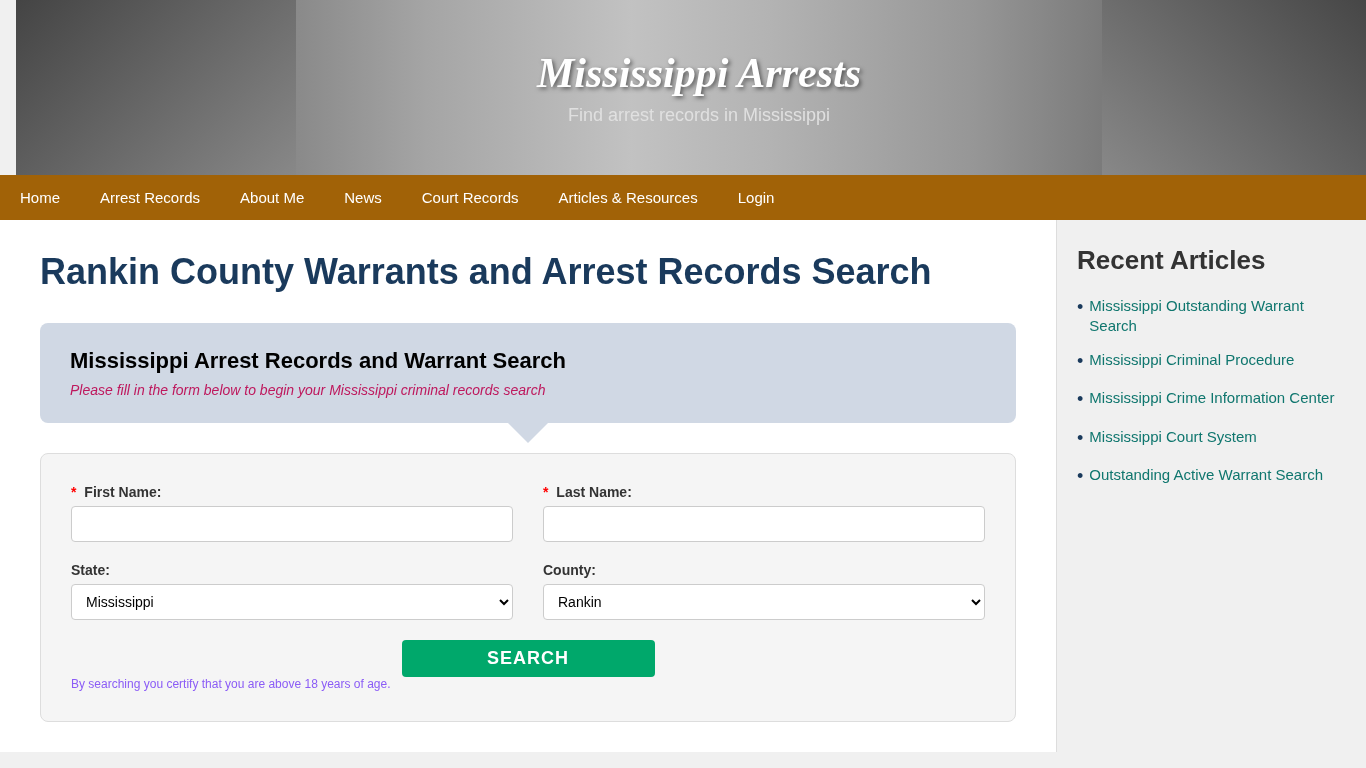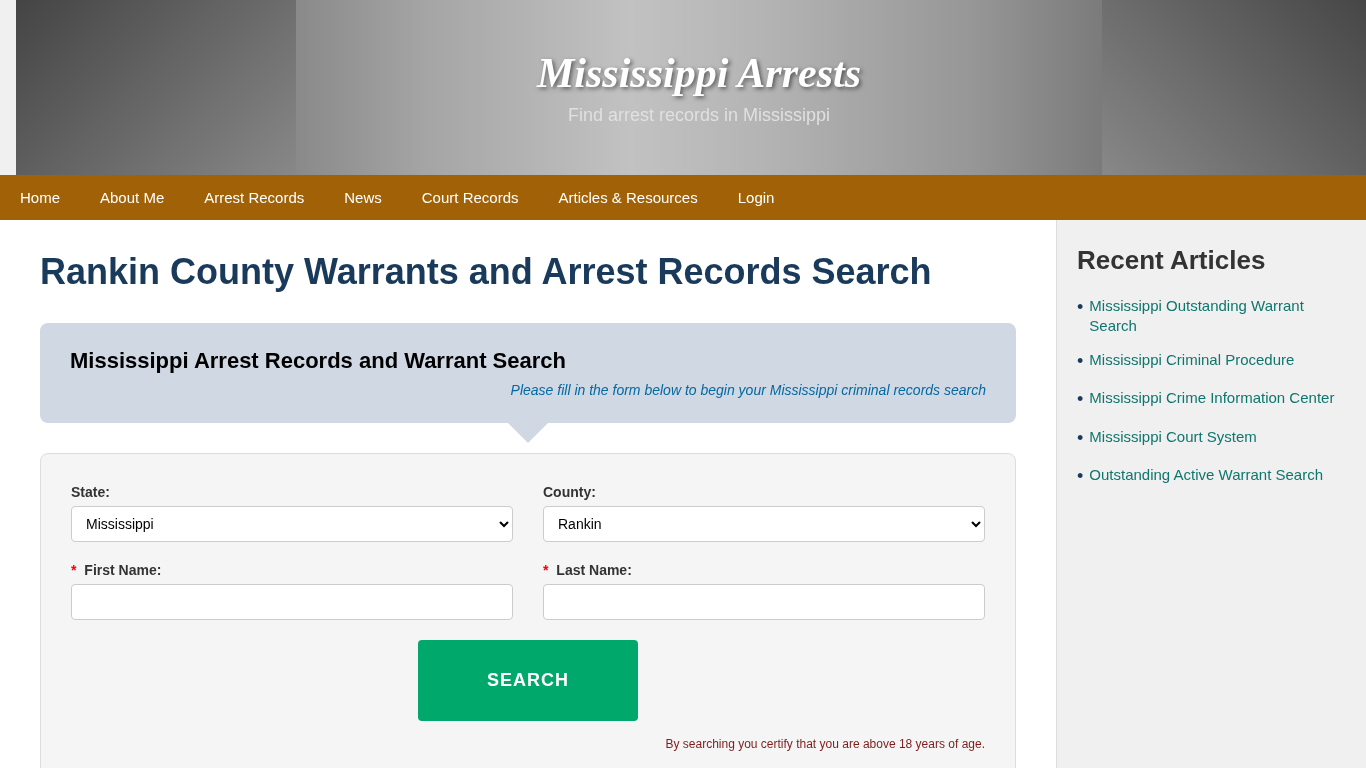--- a/index.html
+++ b/index.html
@@ -111,23 +111,22 @@
       position: relative;
     }
     .search-box-title {
       font-size: 22px;
       font-weight: bold;
       color: #000000;
       margin-bottom: 8px;
     }
     .search-box-subtitle {
       font-style: italic;
-      color: #0369a1;
+      color: #be185d;
       font-size: 14px;
-      text-align: right;
     }
 
     
     .search-box::after {
       content: '';
       position: absolute;
       bottom: -20px;
       left: 50%;
       transform: translateX(-50%);
       width: 0;
@@ -178,38 +177,38 @@
       padding: 8px 10px;
       border: 1px solid #ccc;
       border-radius: 4px;
       font-size: 14px;
       background: white;
       height: 36px;
       appearance: auto;
     }
     .search-btn {
       display: block;
-      width: 220px;
+      width: 253px;
       margin: 20px auto 0;
-      padding: 30px;
+      padding: 8px;
       background: #00a86b;
       color: white;
       font-size: 18px;
       font-weight: bold;
       border: none;
       border-radius: 4px;
       cursor: pointer;
       letter-spacing: 1px;
       text-align: center;
     }
     .form-disclaimer {
-      text-align: right;
+      text-align: left;
       font-size: 12px;
-      color: #7f1d1d;
-      margin-top: 16px;
+      color: #8b5cf6;
+      margin-top: 0;
     }
 
     
     .sidebar {
       width: 310px;
       background: #f0f0f0;
       padding: 25px 20px;
       border-left: 1px solid #ddd;
     }
     .sidebar-title {
@@ -253,24 +252,24 @@
     <div class="header-subtitle">Find arrest records in Mississippi</div>
   </div>
 </div>
 
 <nav>
   <ul>
     <li>
         <a href="#">Home</a>
       </li>
     <li>
+        <a href="#">Arrest Records</a>
+      </li>
+    <li>
         <a href="#">About Me</a>
-      </li>
-    <li>
-        <a href="#">Arrest Records</a>
       </li>
     <li>
         <a href="#">News</a>
       </li>
     <li>
         <a href="#">Court Records</a>
       </li>
     <li>
         <a href="#">Articles &amp; Resources</a>
       </li>
@@ -284,53 +283,53 @@
 
   <div class="content-area">
     <h1 class="page-title">Rankin County Warrants and Arrest Records Search</h1>
 
     <div class="search-box">
       <div class="search-box-title">Mississippi Arrest Records and Warrant Search</div>
       <div class="search-box-subtitle">Please fill in the form below to begin your Mississippi criminal records search</div>
     </div>
 
     <div class="form-container">
-
-      <div class="form-row">
-        <div class="form-group">
-          <label class="form-label">State:</label>
-          <select class="form-select">
-            <option>Mississippi</option>
-          </select>
-        </div>
-        <div class="form-group">
-          <label class="form-label">County:</label>
-          <select class="form-select">
-            <option>Rankin</option>
-          </select>
-        </div>
-      </div>
 
       <div class="form-row">
         <div class="form-group">
           <label class="form-label">
             <span class="required-star">*</span>
             <span>First Name:</span>
           </label>
           <input type="text" class="form-input" style="">
         </div>
         <div class="form-group">
           <label class="form-label">
             <span class="required-star">*</span>
             <span>Last Name:</span>
           </label>
           <input type="text" class="form-input" style="">
         </div>
       </div>
 
+      <div class="form-row">
+        <div class="form-group">
+          <label class="form-label">State:</label>
+          <select class="form-select">
+            <option>Mississippi</option>
+          </select>
+        </div>
+        <div class="form-group">
+          <label class="form-label">County:</label>
+          <select class="form-select">
+            <option>Rankin</option>
+          </select>
+        </div>
+      </div>
+
       <button class="search-btn">SEARCH</button>
 
       <div class="form-disclaimer">By searching you certify that you are above 18 years of age.</div>
     </div>
   </div>
 
   <div class="sidebar">
     <div class="sidebar-title">Recent Articles</div>
     <ul class="sidebar-list">
       <li>

